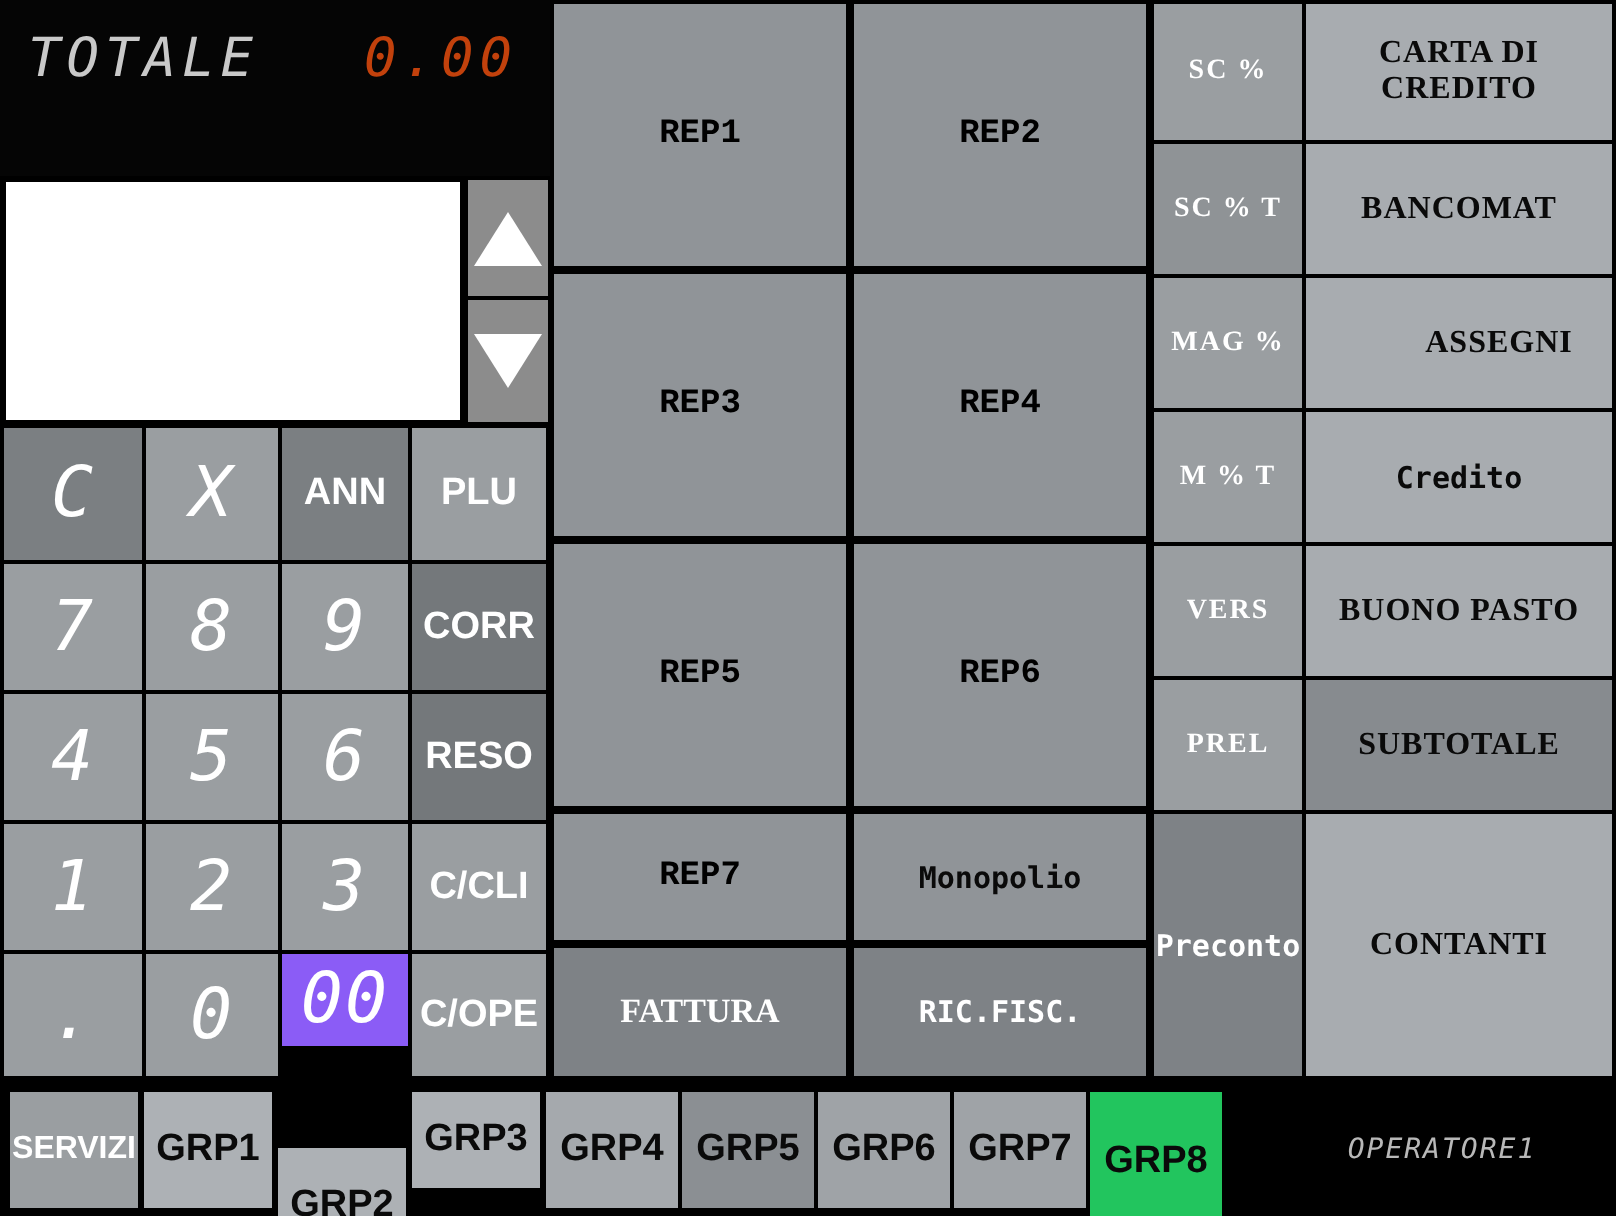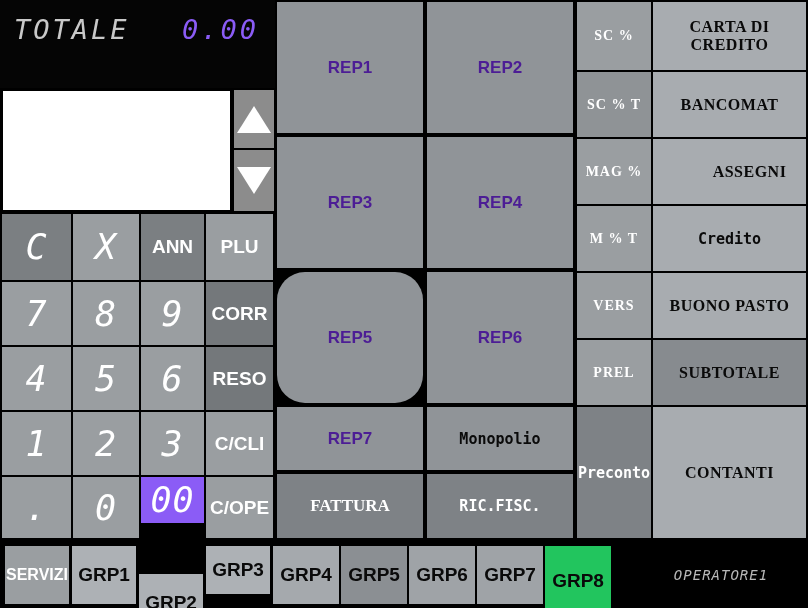--- a/index.html
+++ b/index.html
@@ -40,21 +40,21 @@
     color: #c9c9c9;
     font-family: "DejaVu Sans Mono", monospace;
     font-style: italic;
     font-weight: 400;
   }
   #lcd-total-value {
     position: absolute;
     right: 16px; top: 14px;
     font-size: 27px;
     letter-spacing: 3px;
-    color: #8b5cf6;
+    color: #c2410c;
     font-family: "DejaVu Sans Mono", monospace;
     font-style: italic;
     font-weight: 400;
     text-align: center;
   }
 
   
   #receipt-area {
     position: absolute;
     left: 2px; top: 90px; width: 229px; height: 121px;
@@ -111,24 +111,24 @@
   
   .rep {
     position: absolute;
     display: flex;
     align-items: center;
     justify-content: center;
     text-align: center;
     overflow: hidden;
   }
   .serif-dark {
-    font-family: Liberation Sans, sans-serif;
+    font-family: Liberation Mono, monospace;
     font-weight: bold;
     font-size: 17px;
-    color: #4c1d95;
+    color: #000000;
   }
   .serif-light {
     font-family: "Liberation Serif", serif;
     font-weight: bold;
     font-size: 17px;
     color: #ffffff;
   }
   .mono-dark {
     font-family: "DejaVu Sans Mono", monospace;
     font-weight: bold;
@@ -278,21 +278,21 @@
       </div>
       <div class="rep" style="left: 427px; top: 2px; width: 146px; height: 131px; background: rgb(144, 148, 152);">
         <span class="serif-dark">REP2</span>
       </div>
       <div class="rep" style="left: 277px; top: 137px; width: 146px; height: 131px; background: rgb(144, 148, 152);">
         <span class="serif-dark">REP3</span>
       </div>
       <div class="rep" style="left: 427px; top: 137px; width: 146px; height: 131px; background: rgb(144, 148, 152);">
         <span class="serif-dark">REP4</span>
       </div>
-      <div class="rep" style="left: 277px; top: 272px; width: 146px; height: 131px; background: rgb(144, 148, 152); border-radius: 28px;">
+      <div class="rep" style="left: 277px; top: 272px; width: 146px; height: 131px; background: rgb(144, 148, 152);">
         <span class="serif-dark">REP5</span>
       </div>
       <div class="rep" style="left: 427px; top: 272px; width: 146px; height: 131px; background: rgb(144, 148, 152);">
         <span class="serif-dark">REP6</span>
       </div>
       <div class="rep" style="left: 277px; top: 407px; width: 146px; height: 63px; background: rgb(144, 148, 152);">
         <span class="serif-dark">REP7</span>
       </div>
       <div class="rep" style="left: 427px; top: 407px; width: 146px; height: 63px; background: rgb(144, 148, 152);">
         <span class="mono-dark">Monopolio</span>

